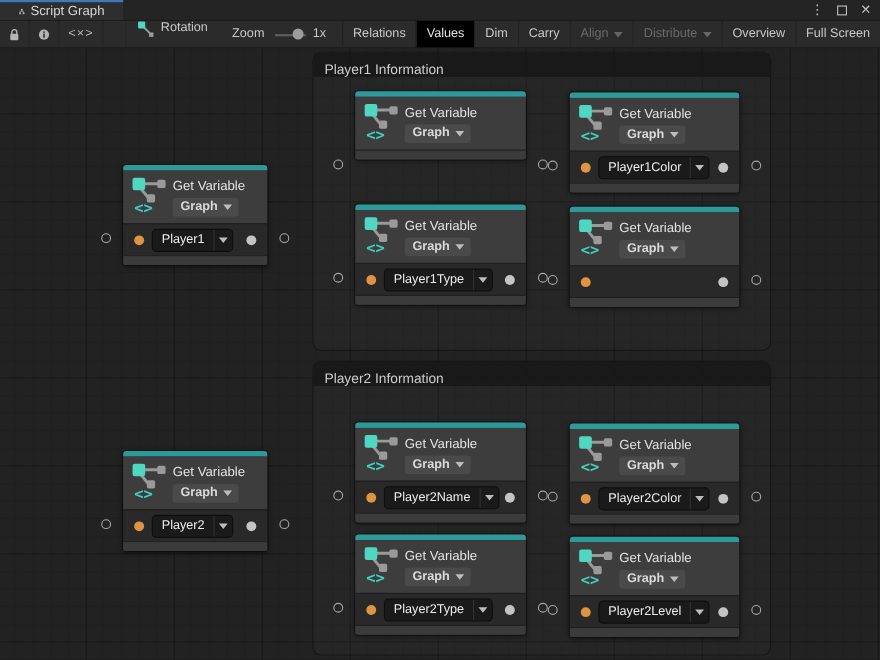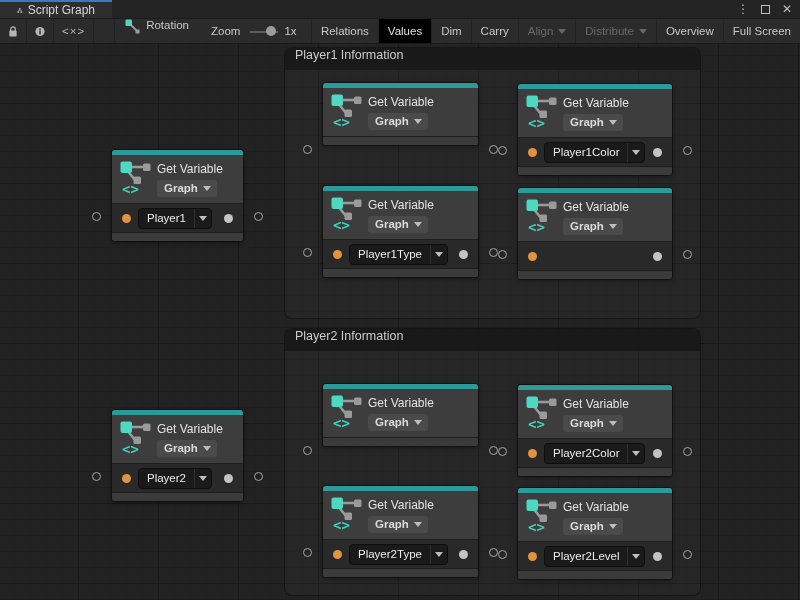--- a/index.html
+++ b/index.html
@@ -45,21 +45,21 @@
       linear-gradient(90deg,#181818 1px, transparent 1px),
       linear-gradient(#1f1f1f 1px, transparent 1px),
       linear-gradient(90deg,#1f1f1f 1px, transparent 1px);
     background-size:80px 80px, 80px 80px, 16px 16px, 16px 16px;
     background-position:-2px 59px, -2px 59px, -2px 11px, -2px 11px; }
 
   
   .group { position:absolute; border-radius:7px; background:rgba(62,62,62,0.16);
            box-shadow:0 0 0 1px rgba(0,0,0,0.35); }
   .group-header { height:22px; background:rgba(24,24,24,0.92); border-radius:7px 7px 0 0;
-                  display:flex; align-items:flex-start; padding:0 10px; }
+                  display:flex; align-items:flex-end; padding:0 10px; }
   .group-title { font-size:12.5px; color:#cccccc; }
 
   
   .node { position:absolute; box-shadow:0 1px 5px rgba(0,0,0,0.5), 0 0 0 1px rgba(0,0,0,0.35);
           border-radius:3px; background:#292929; }
   .node-strip { height:5px; background:#2b9a99; border-radius:3px 3px 0 0; }
   .node-header { height:48px; background:#3d3d3d; display:flex; }
   .node-icon { width:32px; height:34px; margin:6px 5px 0 8px; flex:none; }
   .nh-col { display:flex; flex-direction:column; padding-top:7px; }
   .node-title { font-size:12px; color:#e3e3e3; white-space:nowrap; }
@@ -373,20 +373,30 @@
         <text x="2" y="33" font-size="14" font-weight="bold" fill="#3fd2bc" font-family="DejaVu Sans Mono, monospace">&lt;&gt;</text>
       </svg>
       <div class="nh-col">
         <span class="node-title">Get Variable</span>
         <div class="scope-btn">
           <span>Graph</span>
           <i class="caret"></i>
         </div>
       </div>
     </div>
+    <div class="node-row">
+      <span class="dot in"></span>
+      <div class="var-dd">
+        <span class="txt">Player2Name</span>
+        <span class="cbox">
+          <i class="caret"></i>
+        </span>
+      </div>
+      <span class="dot out"></span>
+    </div>
     <div class="node-footer"></div>
     <span class="port left"></span>
     <span class="port right"></span>
   </div>
     <div class="node" style="left: 518px; top: 341px; width: 154px;">
     <div class="node-strip"></div>
     <div class="node-header">
       <svg class="node-icon" viewBox="0 0 32 34">
         <line x1="8" y1="6" x2="24" y2="6" stroke="#9a9a9a" stroke-width="2.6"></line>
         <line x1="6" y1="8" x2="15" y2="19" stroke="#9a9a9a" stroke-width="2.6"></line>

